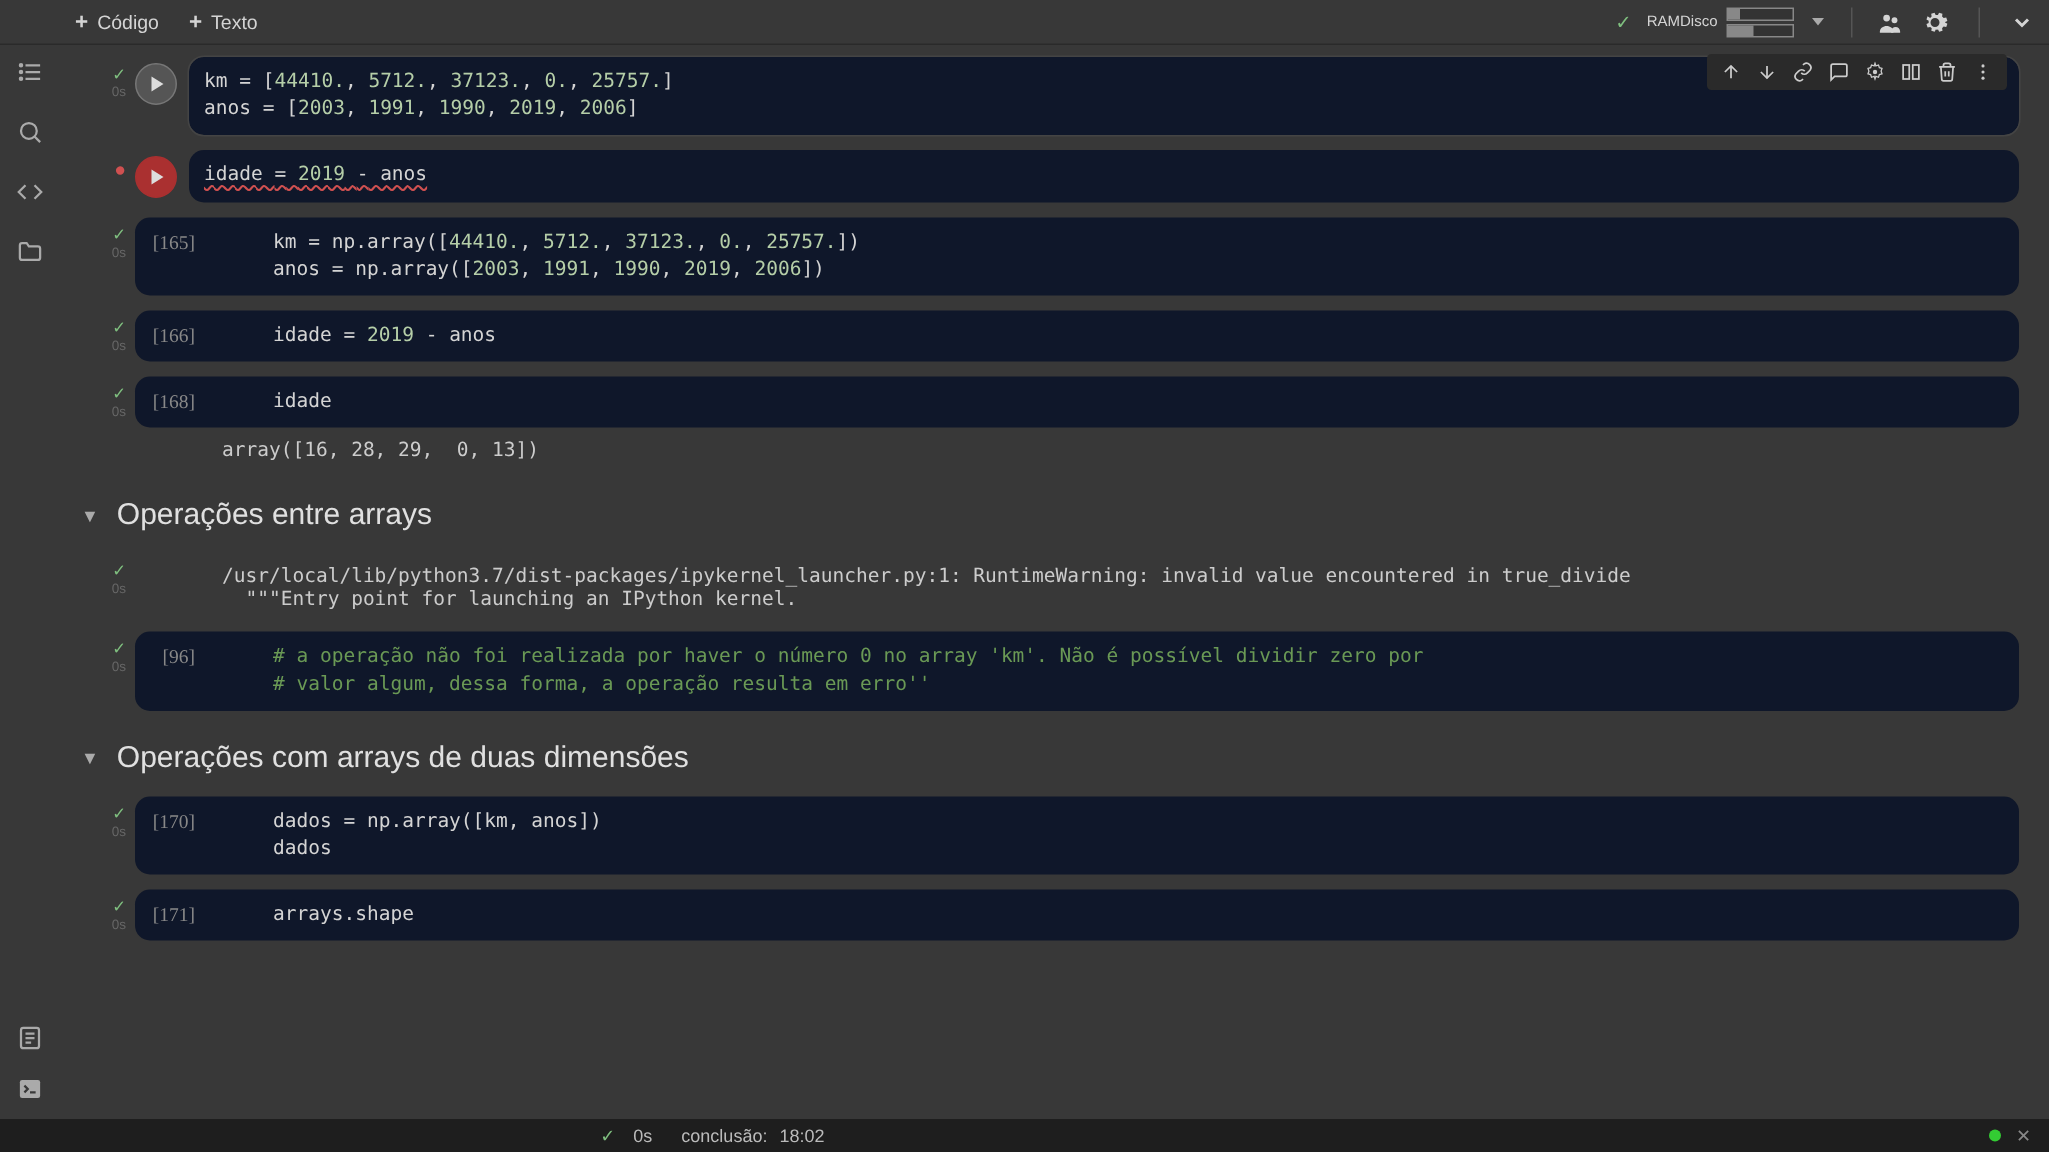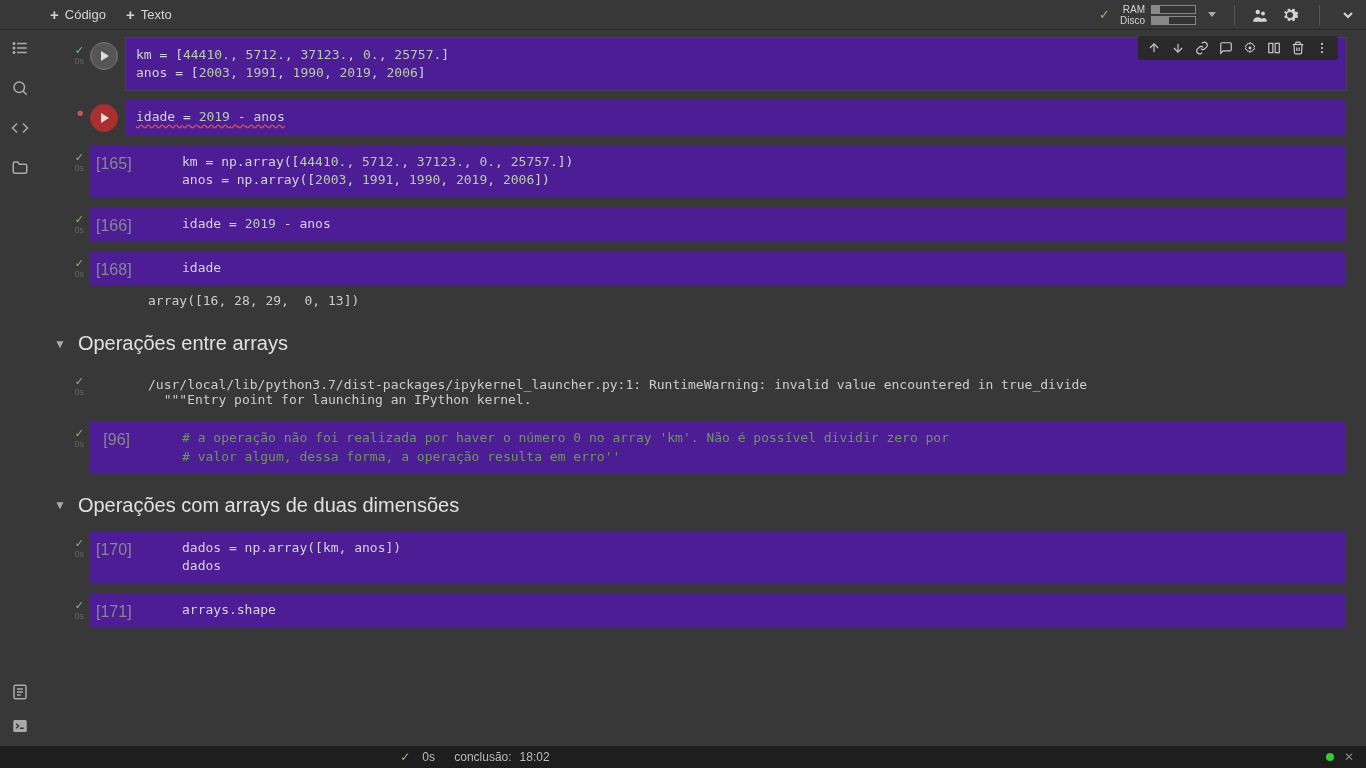--- a/index.html
+++ b/index.html
@@ -31,21 +31,21 @@
   font-size: 13px;
 }
 .toolbar-btn .plus { margin-right: 6px; font-size: 15px; font-weight:bold; }
 .toolbar-spacer { flex: 1; }
 .ram-disk {
   display: flex;
   align-items: center;
   gap: 6px;
   margin-right: 10px;
 }
-.ram-disk-labels { display:flex; flex-direction:column; font-size:10px; line-height:11px; text-align:right; }
+.ram-disk-labels { display:flex; font-size:10px; line-height:11px; text-align:right; }
 .ram-disk-bars { display:flex; flex-direction:column; gap:2px; }
 .bar {
   width: 45px; height: 9px; border: 1px solid #888; background: #333;
 }
 .bar-fill { height: 100%; background: #888; }
 .check-green { color: #7fbf7f; margin-right:4px; }
 .top-right-icons { display:flex; align-items:center; gap:12px; margin-left:8px; }
 .top-icon { color:#d4d4d4; cursor:pointer; }
 .main-area {
   flex: 1;
@@ -102,38 +102,38 @@
 .run-button.error { background: #aa3030; border-color:#aa3030;}
 .run-triangle {
   width: 0; height: 0;
   border-left: 8px solid #ddd;
   border-top: 5px solid transparent;
   border-bottom: 5px solid transparent;
   margin-left:2px;
 }
 .prompt {
   color: #888;
-  font-family: Liberation Sans, sans-serif;
-  font-size: 16px;
+  font-family: Liberation Serif, serif;
+  font-size: 13px;
   width: 48px;
   text-align: right;
   padding-right: 8px;
   padding-top: 8px;
   flex-shrink:0;
 }
 .code-block {
   flex: 1;
-  background: #4c1d95;
+  background: #0f172a;
   padding: 8px 10px;
   font-family: 'Consolas', monospace;
   font-size: 13px;
   line-height: 1.4;
   white-space: pre;
   color: #d4d4d4;
-  border-radius: 0;
+  border-radius: 10px;
 }
 .code-block.with-prompt-inside { display:flex; padding:0; }
 .code-block.with-prompt-inside .prompt { padding-top:8px; padding-left:6px; }
 .code-block.with-prompt-inside .code-content { padding:8px 10px 8px 0; flex:1; white-space:pre;margin-left:44px; }
 .output {
   font-family: 'Consolas', monospace;
   font-size: 13px;
   color: #ccc;
   padding: 8px 10px 4px 58px;
   white-space: pre;

